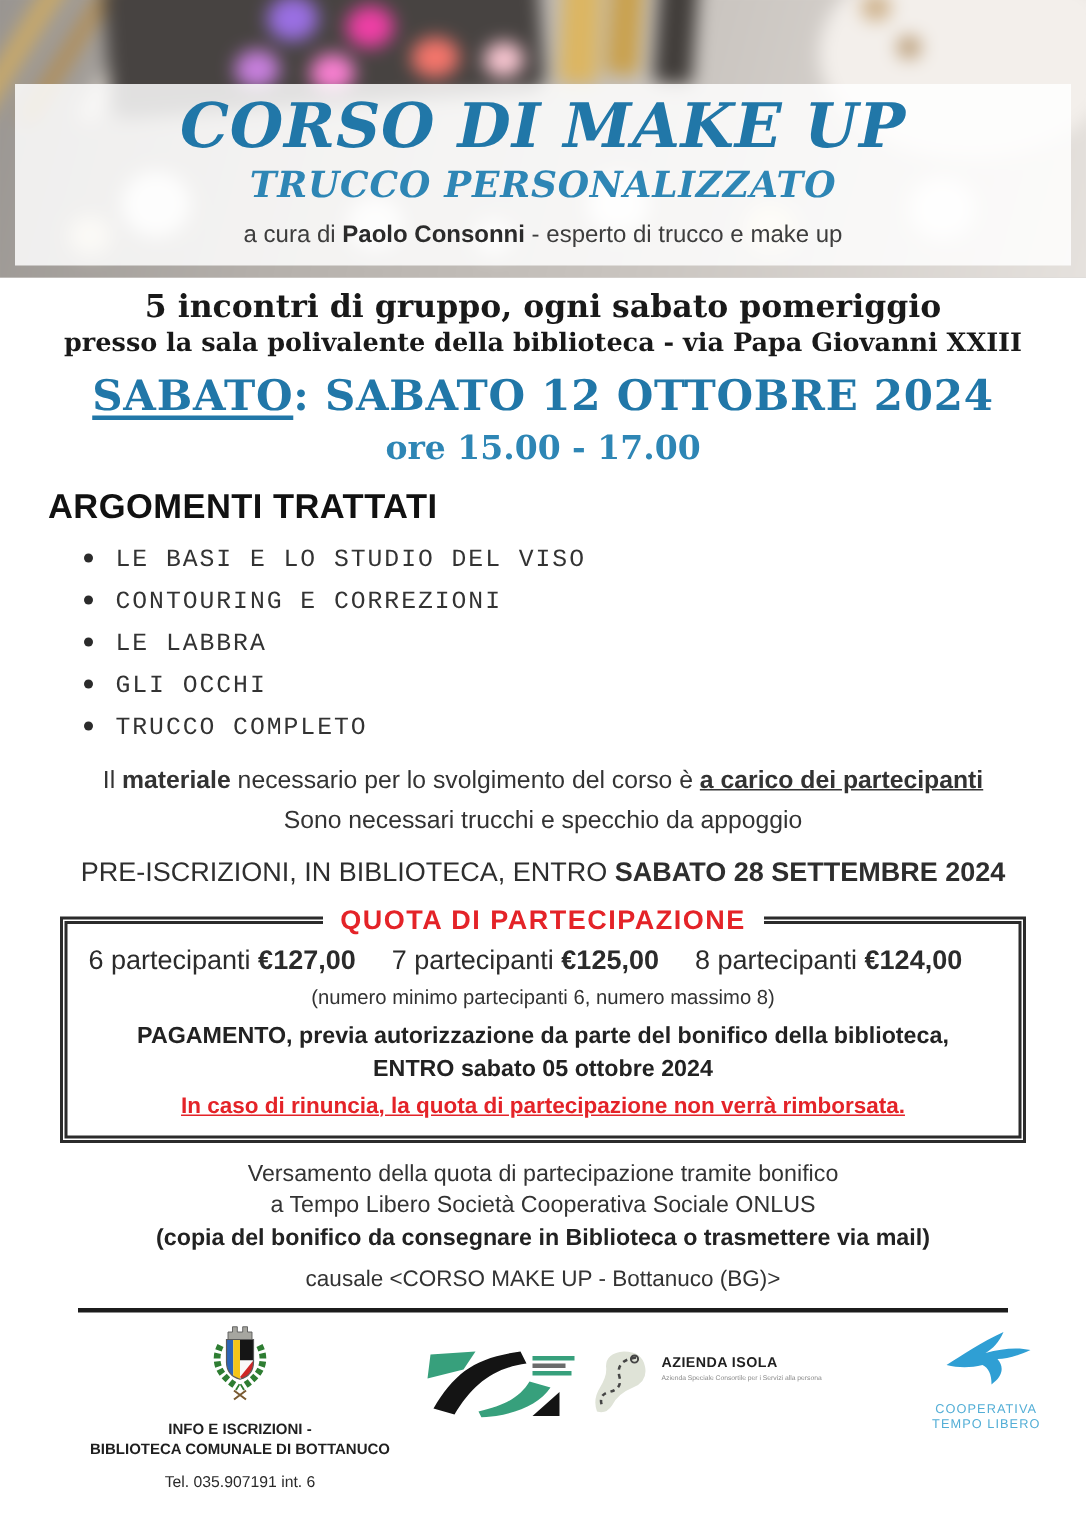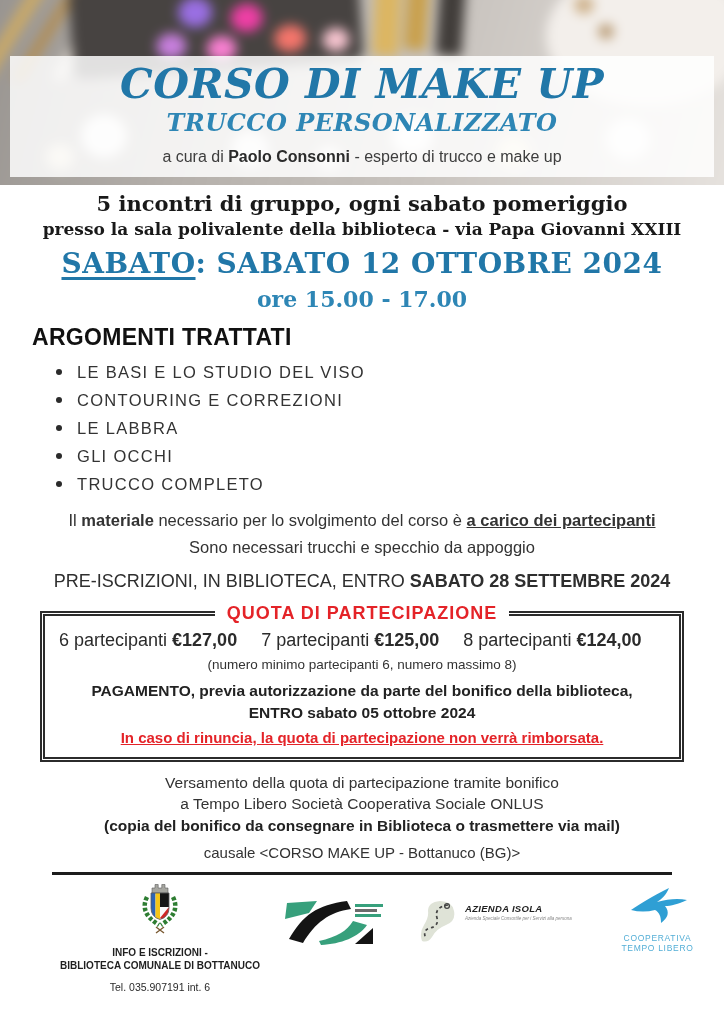--- a/index.html
+++ b/index.html
@@ -30,21 +30,21 @@
   .intro-l1 { font-size:21px; }
   .intro-l2 { font-size:17px; margin-top:3px; }
   .start-line { font-family:"DejaVu Serif","Liberation Serif",serif; font-weight:700;
     font-size:28px; color:#2177a8; margin-top:8px; letter-spacing:.5px; }
   .start-line .u { text-decoration:underline; text-decoration-thickness:3px; text-underline-offset:4px; }
   .time-line { font-family:"DejaVu Serif","Liberation Serif",serif; font-weight:700;
     font-size:22px; color:#2e86b5; margin-top:6px; }
   
   .topics { margin:12px 0 0 32px; }
   .topics h2 { font-size:23px; font-weight:700; color:#111; letter-spacing:.3px; }
-  .topics ul { list-style:none; margin:12px 0 0 24px; }
+  .topics ul { list-style:none; margin:12px 0 0 24px;font-family:Liberation Mono, monospace; }
   .topics li { position:relative; font-size:16.5px; letter-spacing:1.3px; color:#333;
     padding-left:21px; margin-bottom:9px; }
   .topics li::before { content:""; position:absolute; left:0; top:6px; width:6px; height:6px;
     border-radius:50%; background:#2b2b2b; }
   
   .materials { text-align:center; margin-top:13px; font-size:16.5px; line-height:1.65; color:#333; }
   .materials .u { text-decoration:underline; }
   .preiscr { text-align:center; margin-top:10px; font-size:18px; color:#2e2e2e; }
   
   fieldset.quota { margin:11px 40px 0; border:5px double #2b2b2b; padding:2px 14px 11px; text-align:center; }
@@ -61,21 +61,21 @@
   .versamento .bold-line { font-weight:700; color:#222; }
   .iban { font-size:21px; font-weight:700; color:#141414; margin-top:6px; letter-spacing:.3px; }
   .causale { font-size:15px; margin-top:5px; }
   
   .divider { width:620px; margin:9px auto 0; border-top:3px solid #1c1c1c; }
   .footer { position:relative; height:138px; margin-top:4px; }
   .f-left { position:absolute; left:55px; top:2px; width:210px; text-align:center; }
   .f-info { font-size:10px; font-weight:700; color:#1f1f1f; line-height:1.3; margin-top:3px; }
   .f-contact { font-size:10.5px; color:#2a2a2a; line-height:1.35; margin-top:8px; }
   .f-sb { position:absolute; left:283px; top:20px; }
-  .f-az { position:absolute; left:420px; top:20px; display:flex; gap:7px; width:190px;font-style:italic; }
+  .f-az { position:absolute; left:396px; top:20px; display:flex; gap:7px; width:190px; }
   .f-az-text { padding-top:4px; }
   .f-az-title { font-size:9.5px; font-weight:700; color:#1f1f1f; letter-spacing:.3px; }
   .f-az-sub { font-size:4.5px; color:#8a8a8a; margin-top:2px; }
   .f-tempo { position:absolute; left:600px; top:6px; width:115px; text-align:center; }
   .f-tempo-text { font-size:8.5px; color:#53aed6; letter-spacing:.7px; line-height:1.25; margin-top:2px; }
 </style>
 </head>
 <body>
 
 <div class="photo-header">

